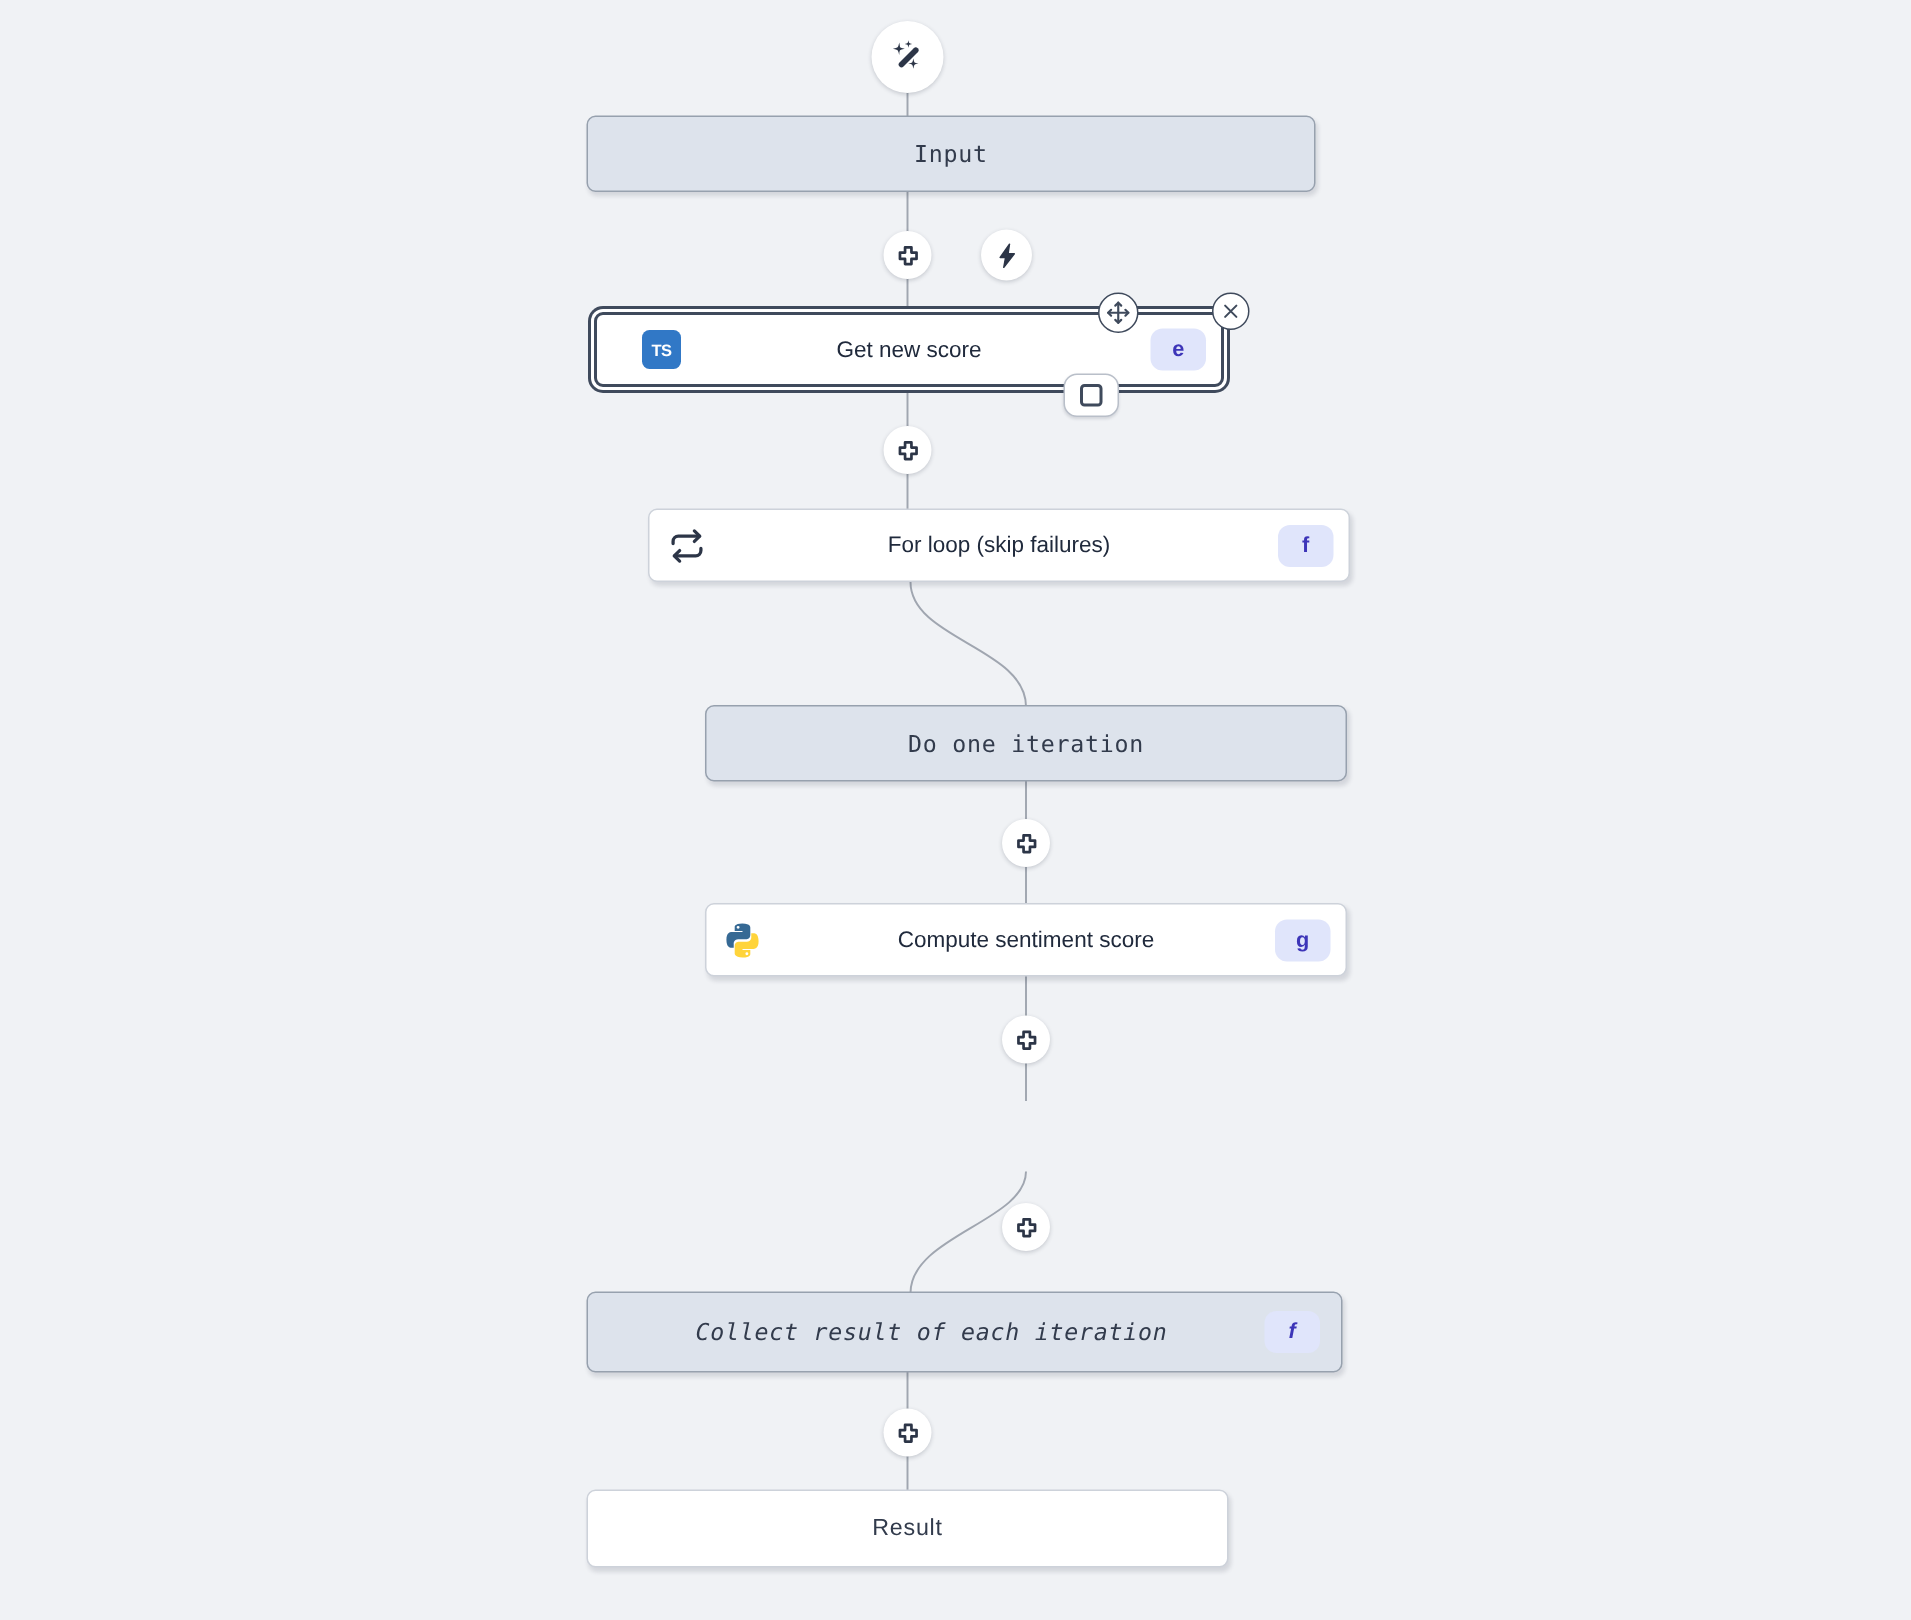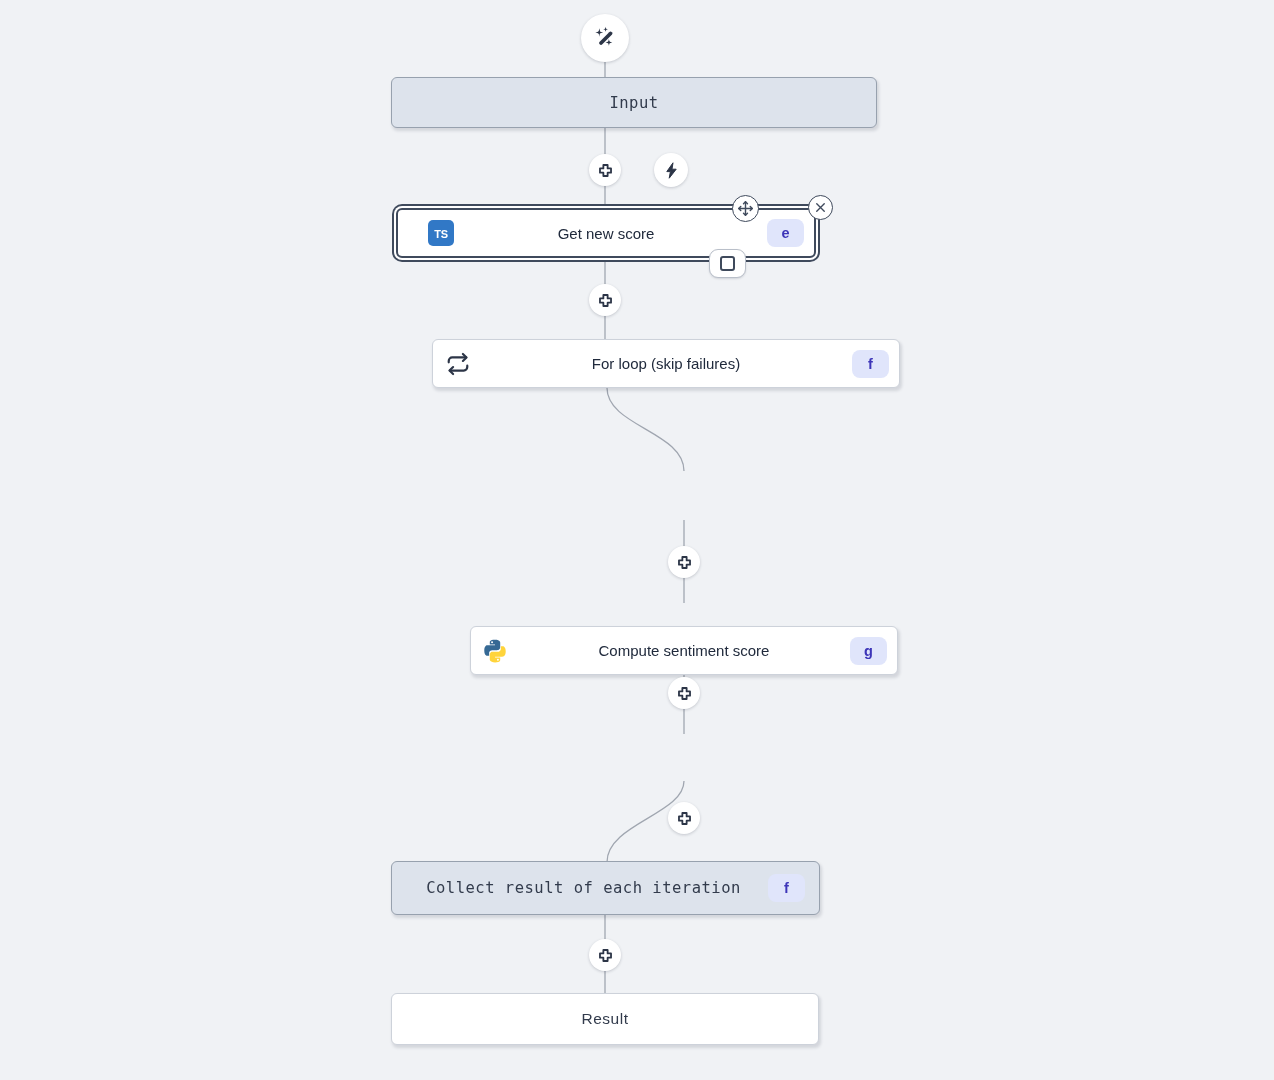--- a/index.html
+++ b/index.html
@@ -140,30 +140,33 @@
         <path d="M3.5 9.5 V8.2 A3.2 3.2 0 0 1 6.7 5 H19.5"></path>
         <path d="M16.5 1.8 19.8 5 16.5 8.2"></path>
         <path d="M20.5 12.5 v1.3 a3.2 3.2 0 0 1 -3.2 3.2 H4.5"></path>
         <path d="M7.5 13.8 4.2 17 7.5 20.2"></path>
       </svg>
     </span>
     <span>For loop (skip failures)</span>
     <span class="badge">f</span>
   </div>
 
+  <div class="vnode" style="left:470px;top:470px;width:428px;height:51px;">
+    <span>Do one iteration</span>
+  </div>
 
   <div class="circle" style="left:668px;top:546px;width:32px;height:32px;">
     <span style="display:flex;">
       <svg width="17" height="17" viewBox="0 0 16 16">
           <path d="M6 2.8h4v3.2h3.2v4H10v3.2H6V10H2.8V6H6z" fill="#fff" stroke="#2c3547" stroke-width="1.7" stroke-linejoin="round"></path>
         </svg>
     </span>
   </div>
 
-  <div class="node" style="left:470px;top:626px;width:428px;height:49px;">
+  <div class="node" style="left:470px;top:602px;width:428px;height:49px;">
     <span class="node-icon">
       <svg width="26" height="26" viewBox="0 0 24 24">
         <path d="M11.9 1.5c-5 0-4.7 2.2-4.7 2.2v2.4h4.8v.7H5.3S2.1 6.4 2.1 11.5s2.8 4.9 2.8 4.9h1.7V14s-.1-2.8 2.75-2.8h4.75s2.7.05 2.7-2.6V4.1S17.2 1.5 11.9 1.5zM9.3 3a.9.9 0 1 1 0 1.8.9.9 0 0 1 0-1.8z" fill="#366994"></path>
         <path d="M12.1 22.5c5 0 4.7-2.2 4.7-2.2v-2.4H12v-.7h6.7s3.2.4 3.2-4.7-2.8-4.9-2.8-4.9h-1.7V10s.1 2.8-2.75 2.8H9.9s-2.7-.05-2.7 2.6v4.3s-.4 2.8 4.9 2.8zm2.6-1.5a.9.9 0 1 1 0-1.8.9.9 0 0 1 0 1.8z" fill="#ffd43b"></path>
       </svg>
     </span>
     <span>Compute sentiment score</span>
     <span class="badge">g</span>
   </div>
 
@@ -177,21 +180,21 @@
 
 
   <div class="circle" style="left:668px;top:802px;width:32px;height:32px;">
     <span style="display:flex;">
       <svg width="17" height="17" viewBox="0 0 16 16">
           <path d="M6 2.8h4v3.2h3.2v4H10v3.2H6V10H2.8V6H6z" fill="#fff" stroke="#2c3547" stroke-width="1.7" stroke-linejoin="round"></path>
         </svg>
     </span>
   </div>
 
-  <div class="vnode" style="left:391px;top:861px;width:429px;height:54px;">
+  <div class="vnode" style="left:391px;top:861px;width:504px;height:54px;font-style:italic;">
     <span style="margin-right:44px;">Collect result of each iteration</span>
     <span class="badge">f</span>
   </div>
 
   <div class="circle" style="left:589px;top:939px;width:32px;height:32px;">
     <span style="display:flex;">
       <svg width="17" height="17" viewBox="0 0 16 16">
           <path d="M6 2.8h4v3.2h3.2v4H10v3.2H6V10H2.8V6H6z" fill="#fff" stroke="#2c3547" stroke-width="1.7" stroke-linejoin="round"></path>
         </svg>
     </span>

